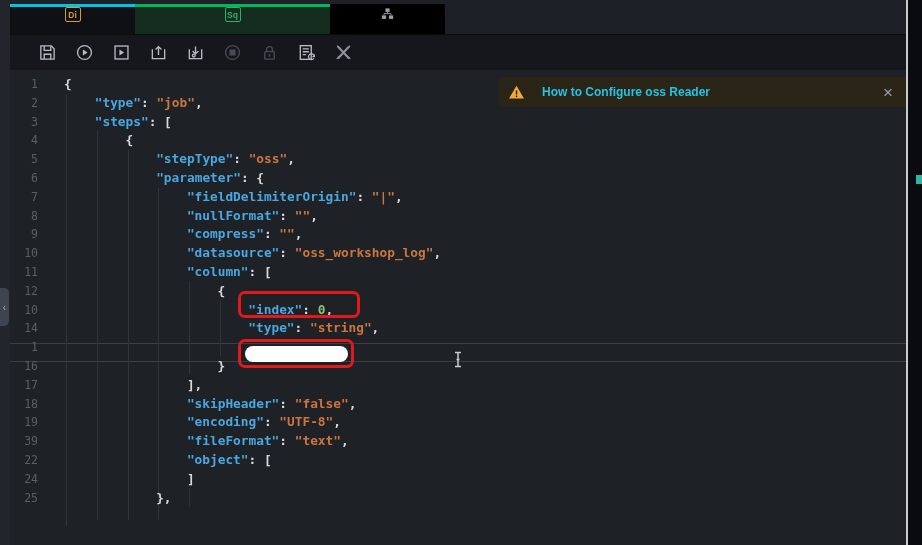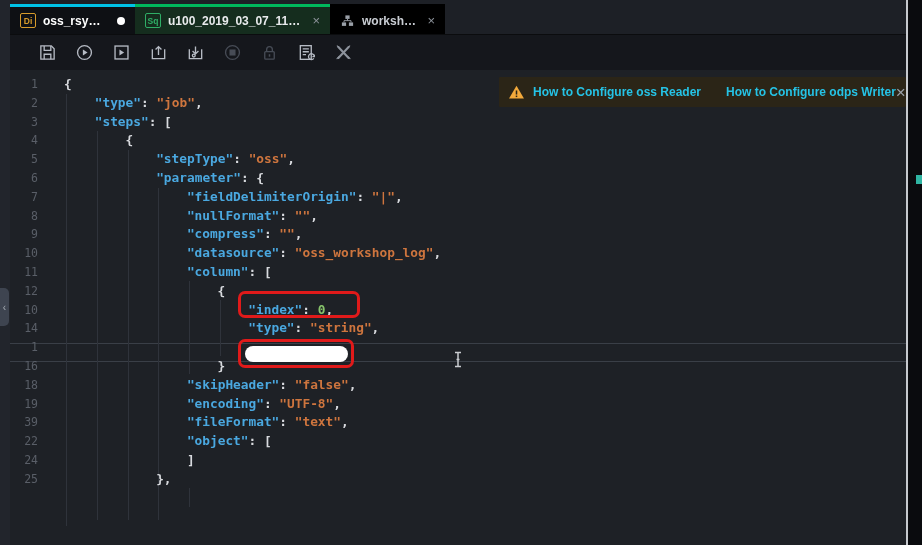--- a/index.html
+++ b/index.html
@@ -9,21 +9,21 @@
 
   
   .left-strip { position:absolute; left:0; top:0; width:10px; height:545px; background:#22252c; }
   .collapse-handle { position:absolute; left:0; top:288px; width:9px; height:38px; background:#3e4450;
     border-radius:0 5px 5px 0; color:#a7adb5; font-size:10px; display:flex; align-items:center; justify-content:center; cursor:pointer; }
 
   
   .tabbar { position:absolute; left:10px; top:0; width:896px; height:35px; background:#1d2026;
     border-bottom:1px solid #0b0c0e; display:flex; align-items:flex-end; }
   .tab { height:30px; display:flex; align-items:center; gap:7px; padding:0 10px;
-    border-top:3px solid transparent; font-size:12px; font-weight:bold; color:#c9cdd3; cursor:pointer; }
+    border-top:3px solid transparent; font-size:12px; font-weight:bold; color:#c9cdd3; cursor:pointer;flex-direction:column; }
   .tab .lbl { white-space:nowrap; overflow:hidden; text-overflow:ellipsis; }
   .file-badge { width:16px; height:15px; border:1px solid currentColor; border-radius:2px;
     font-size:8.5px; font-weight:bold; display:grid; place-items:center; flex:none; }
   .tab-close { color:#8d939b; font-size:13px; font-weight:normal; margin-left:4px; cursor:pointer; }
   .dirty-dot { width:8px; height:8px; border-radius:50%; background:#ffffff; margin-left:4px; flex:none; }
   .wf-icon { color:#9aa0a8; display:grid; place-items:center; }
 
   
   .toolbar { position:absolute; left:10px; top:35px; width:896px; height:35px; background:#15171c;
     display:flex; align-items:center; }
@@ -45,21 +45,21 @@
   .code { font:bold 12.8px/18.8px "DejaVu Sans Mono", monospace; white-space:pre; }
   .tk-p { color:#d8dade; }
   .tk-k { color:#4aa8e0; }
   .tk-v { color:#ce753e; }
   .tk-n { color:#86c36a; }
 
   
   .banner { position:absolute; left:489px; top:7px; width:407px; height:30px; background:#2b2517;
     display:flex; align-items:center; padding:0 13px 0 9px; z-index:5; border-radius:1px; }
   .banner svg { width:17px; height:17px; flex:none; }
-  .banner-link { color:#25c3e6; font-size:12px; font-weight:bold; margin-left:8px; white-space:nowrap; cursor:pointer; }
+  .banner-link { color:#25c3e6; font-size:12px; font-weight:bold; margin-left:17px; white-space:nowrap; cursor:pointer; }
   .banner-link + .banner-link { margin-left:25px; }
   .banner-close { margin-left:auto; color:#9aa0a8; font-size:17px; line-height:17px; cursor:pointer; }
 
   
   .anno-box { position:absolute; border:3px solid #e01a1a; border-radius:7px; z-index:6; }
   .box-index { left:228px; top:221px; width:122px; height:27px; }
   .box-redacted { left:228px; top:269px; width:116px; height:29px; }
   .redaction-blob { position:absolute; left:235px; top:276px; width:103px; height:16px;
     background:#ffffff; border-radius:8px; z-index:6; }
   .ibeam { position:absolute; left:442px; top:281px; z-index:6; }
@@ -238,20 +238,24 @@
         </div>
         <div class="code-line">
           <span class="ln">1</span>
           <span class="code" style="padding-left: 194.32px;"></span>
         </div>
         <div class="code-line">
           <span class="ln">16</span>
           <span class="code" style="padding-left: 163.6px;"><span class="tk-p">}</span></span>
         </div>
         <div class="code-line">
+          <span class="ln">17</span>
+          <span class="code" style="padding-left: 132.88px;"><span class="tk-p">],</span></span>
+        </div>
+        <div class="code-line">
           <span class="ln">18</span>
           <span class="code" style="padding-left: 132.88px;"><span class="tk-k">"skipHeader"</span><span class="tk-p">: </span><span class="tk-v">"false"</span><span class="tk-p">,</span></span>
         </div>
         <div class="code-line">
           <span class="ln">19</span>
           <span class="code" style="padding-left: 132.88px;"><span class="tk-k">"encoding"</span><span class="tk-p">: </span><span class="tk-v">"UTF-8"</span><span class="tk-p">,</span></span>
         </div>
         <div class="code-line">
           <span class="ln">39</span>
           <span class="code" style="padding-left: 132.88px;"><span class="tk-k">"fileFormat"</span><span class="tk-p">: </span><span class="tk-v">"text"</span><span class="tk-p">,</span></span>
@@ -270,21 +274,20 @@
         </div>
       </div>
 
     <div class="banner">
       <svg viewBox="0 0 20 20">
         <path d="M10 2.2L18.8 17H1.2z" fill="#f2a93b"></path>
         <rect x="9.1" y="7.6" width="1.8" height="4.8" fill="#2b2517"></rect>
         <rect x="9.1" y="13.6" width="1.8" height="1.8" fill="#2b2517"></rect>
       </svg>
       <span class="banner-link">How to Configure oss Reader</span>
-      <span class="banner-link">How to Configure odps Writer</span>
       <span class="banner-close">×</span>
     </div>
 
     <div class="anno-box box-index"></div>
     <div class="anno-box box-redacted"></div>
     <div class="redaction-blob"></div>
 
     <svg class="ibeam" width="12" height="17" viewBox="0 0 12 17">
       <path d="M3 1.5h6M6 1.5v14M3 15.5h6M4.5 8.5h3" stroke="#c9ccd0" stroke-width="1.5" fill="none"></path>
     </svg>

